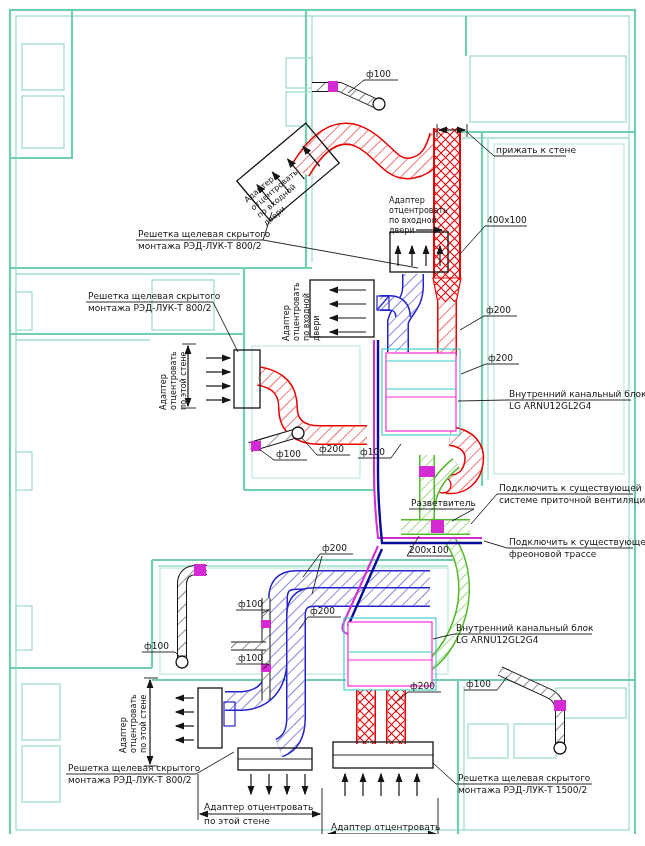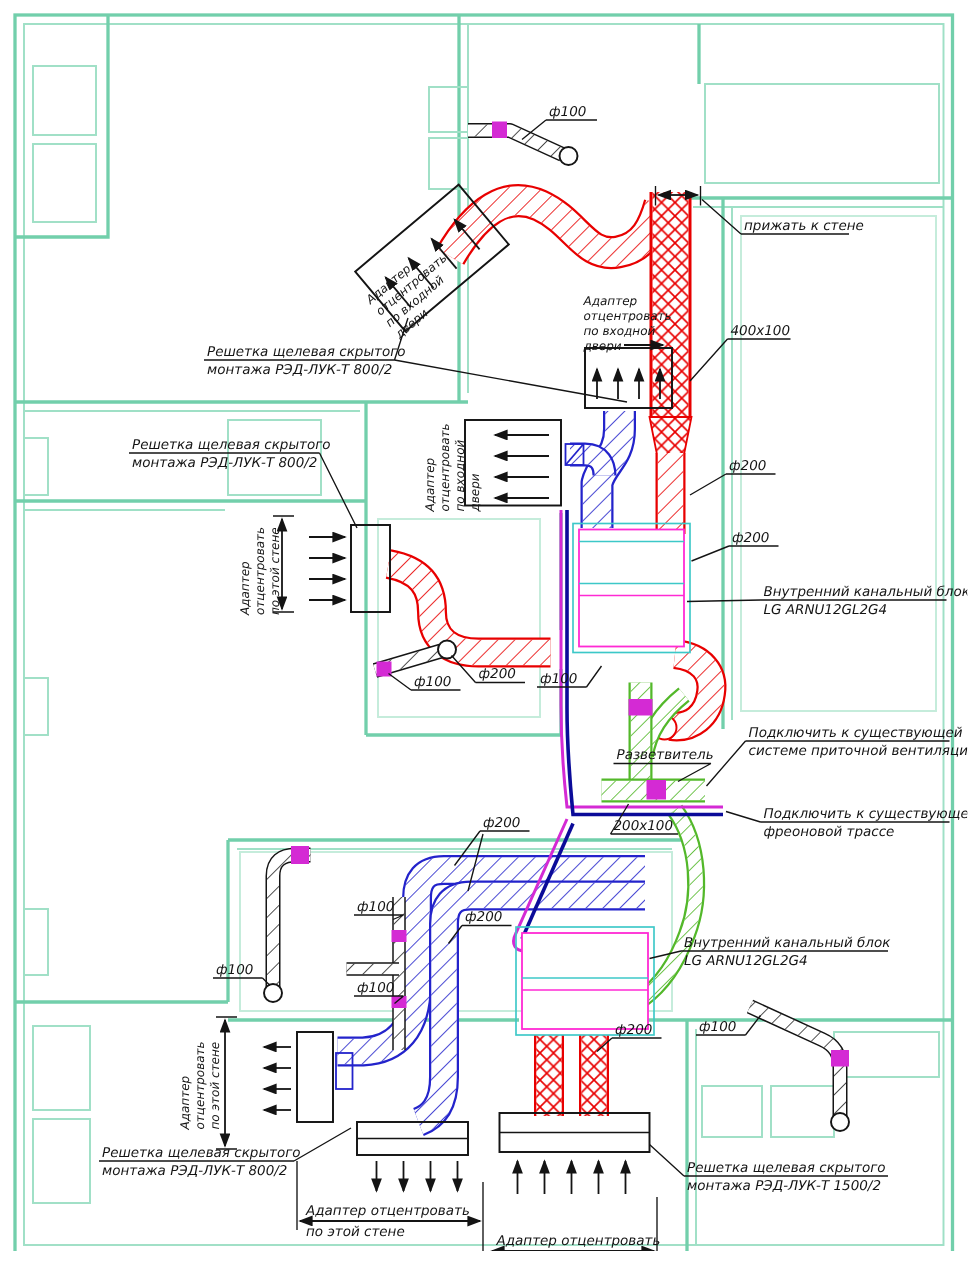--- a/index.html
+++ b/index.html
@@ -1,16 +1,16 @@
 <!DOCTYPE html>
 <html style="--wall: #72cfab; --wall_light: #9fe0c6; --wall_faint: #c4ecdb; --duct_supply: #e80000; --duct_room: #2323cb; --duct_fresh: #53b82a; --duct_flex: #151515; --coupling: #d42ad4; --refrigerant: #0b0b99; --unit_outline: #ff2ad4; --unit_detail: #3cc8c8;"><head>
 <meta charset="utf-8">
 <style>
   html,body{margin:0;padding:0;background:#ffffff;}
-  .stage{width:645px;height:834px;position:relative;background:#fff;overflow:hidden;font-style:italic;}
+  .stage{width:645px;height:834px;position:relative;background:#fff;overflow:hidden;}
   svg{display:block;}
   text{font-family:"DejaVu Sans",sans-serif;fill:#141414;}
   .t9{font-size:9px;}
   .t8{font-size:8px;}
   
   .w2{stroke:var(--wall,#72cfab);stroke-width:2.2;fill:none;}
   .w1{stroke:var(--wall_light,#9fe0c6);stroke-width:1.3;fill:none;}
   .wl{stroke:var(--wall_faint,#c4ecdb);stroke-width:1.3;fill:none;}
   
   .duct{fill:none;stroke-linejoin:round;stroke-linecap:butt;}

